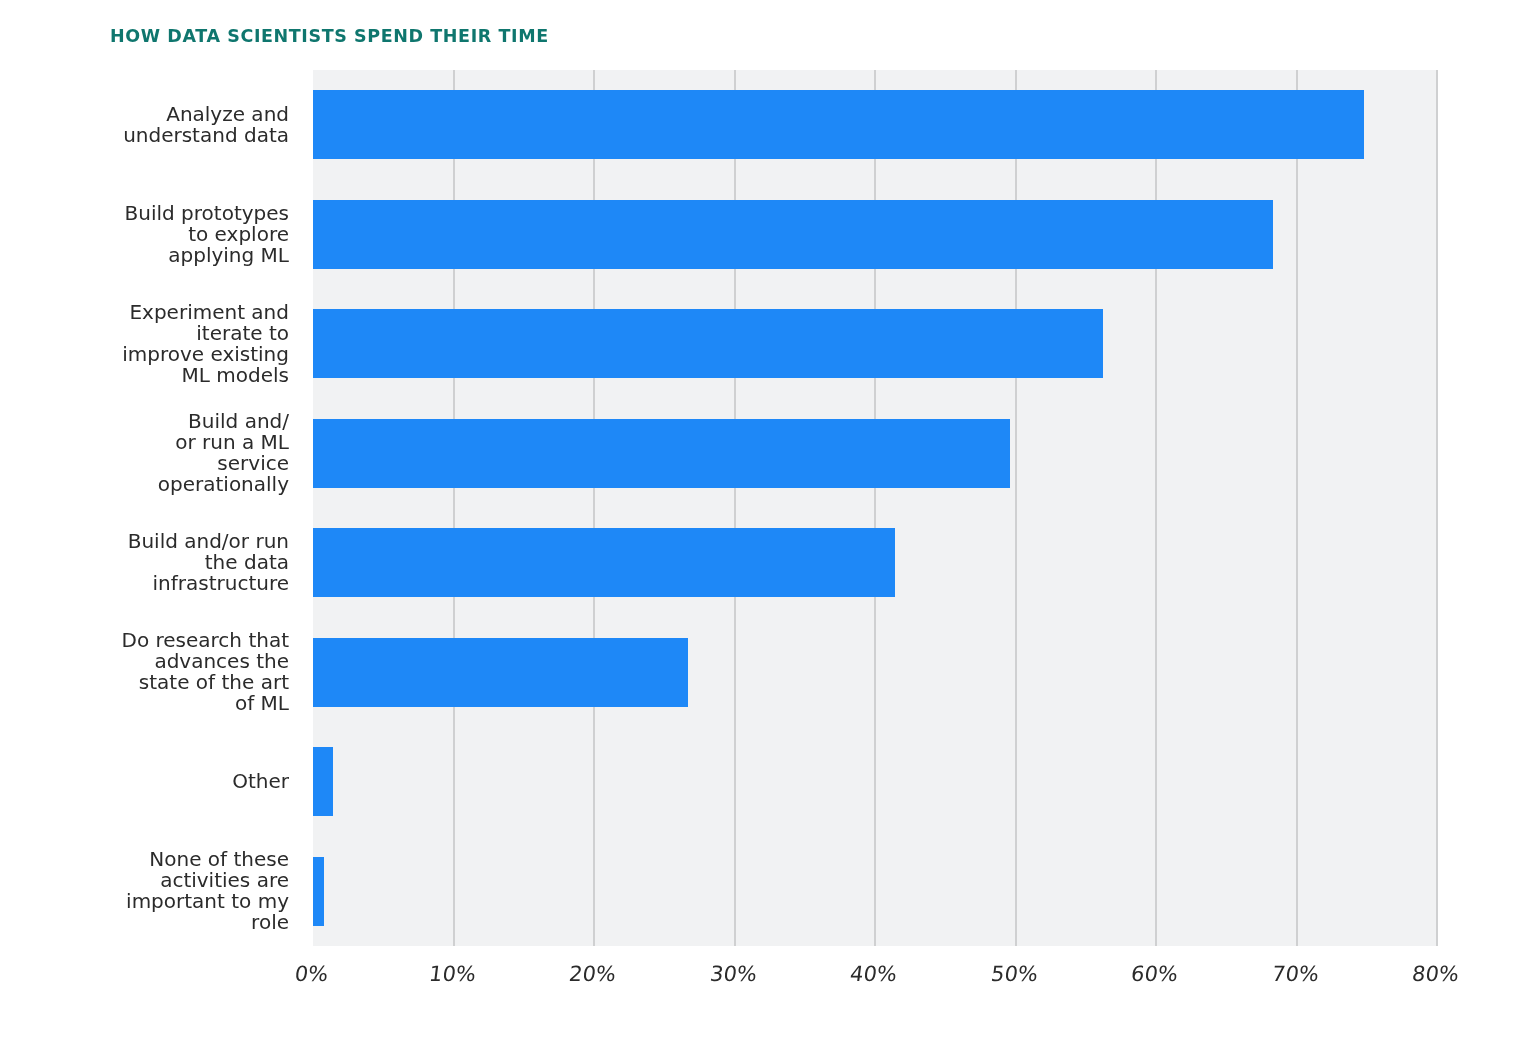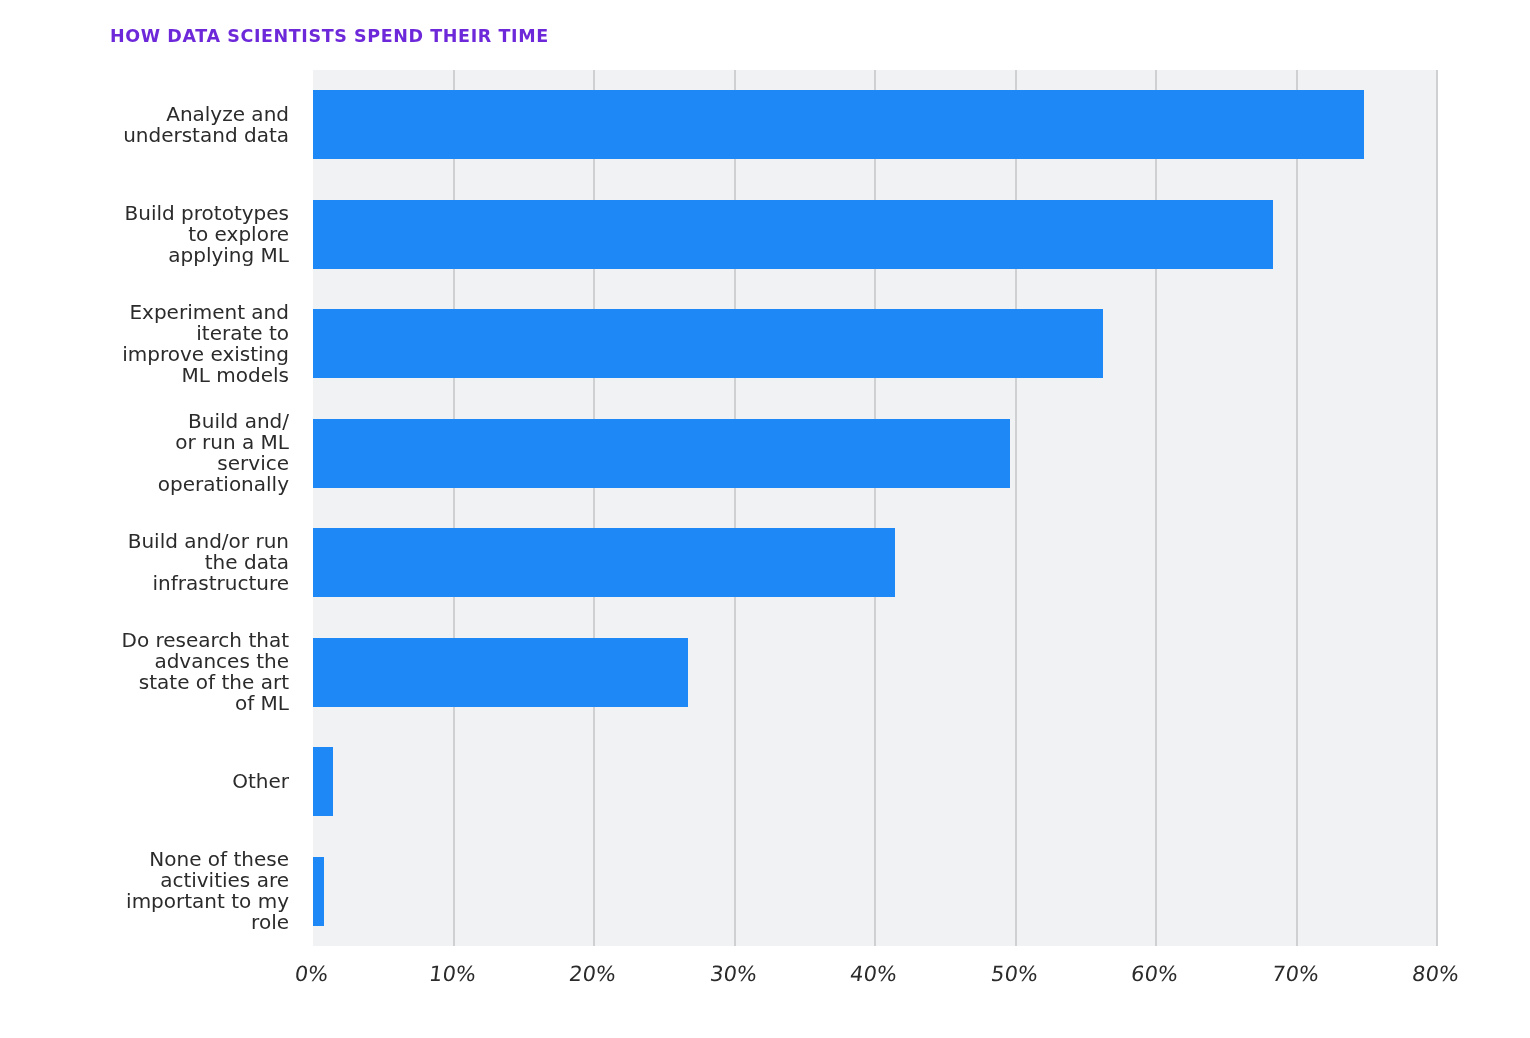--- a/index.html
+++ b/index.html
@@ -17,21 +17,21 @@
   }
 
   
   #chart-title {
     position: absolute;
     left: 110px;
     top: 28px;
     font-size: 17.5px;
     font-weight: bold;
     letter-spacing: 0.6px;
-    color: #6d28d9;
+    color: #0f766e;
     white-space: nowrap;
     line-height: 1;
   }
 
   
   #chart-area {
     position: absolute;
     left: 0;
     top: 0;
     width: 1530px;

